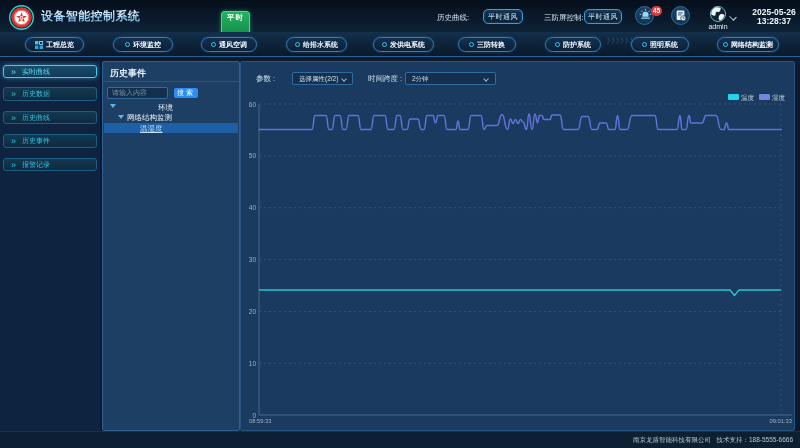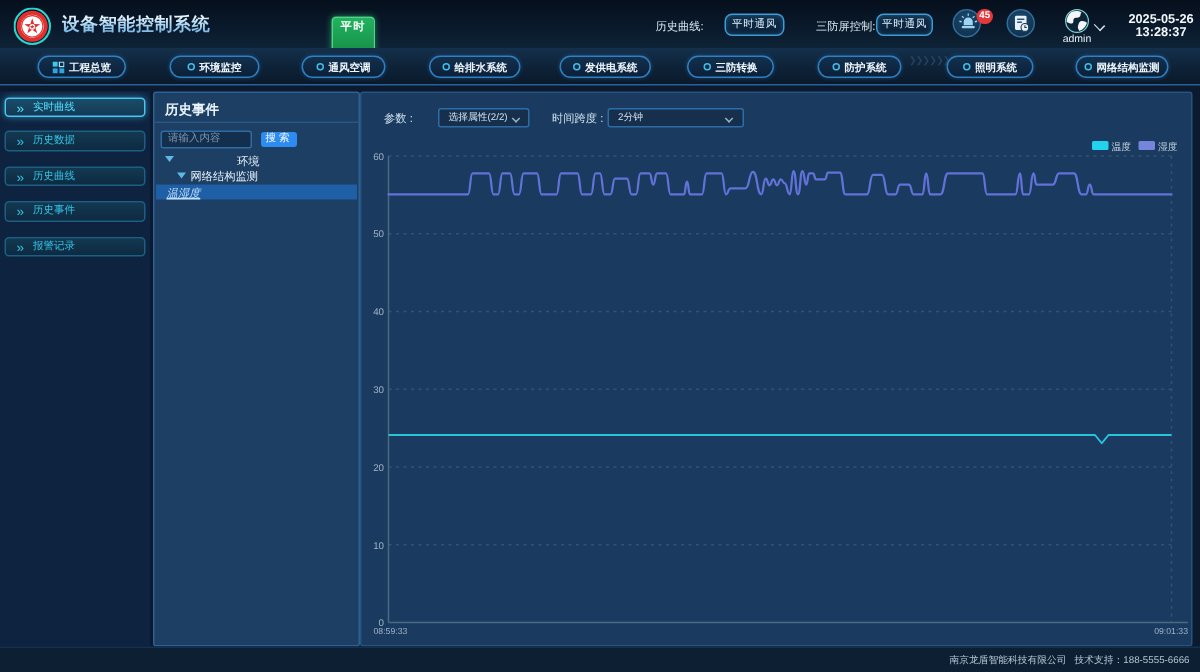--- a/index.html
+++ b/index.html
@@ -37,21 +37,21 @@
 
 
 #mpanel { left:102px; top:61px; width:138px; height:370px; background:#1d3f63; border:1px solid #2e6094; border-radius:2px; }
 #mtitle { left:110px; top:67px; font-size:9px; font-weight:bold; color:#e8f3fc; }
 #mdivider { left:103px; top:81px; width:136px; height:1px; background:#2a5685; }
 #minput { left:107px; top:87px; width:61px; height:11.5px; border:1px solid #2e6da4; background:#132f4d; border-radius:2px; color:#7b94ac; font-size:7px; line-height:10px; padding-left:4px; }
 #mbtn { left:174px; top:87.5px; width:24px; height:10.5px; background:#2d8cf0; border-radius:2px; color:#fff; font-size:7px; text-align:center; line-height:10.5px; letter-spacing:2px; }
 .caret { width:0; height:0; border-left:3px solid transparent; border-right:3px solid transparent; border-top:4px solid #5fb7e8; }
 .tnode { font-size:7.5px; color:#e8f2fb; }
 #selrow { left:104px; top:123px; width:134px; height:9.5px; background:#1e5fa5; }
-#selrow span { position:absolute; left:7px; top:1px; font-size:7.5px; color:#bfe0ff; text-decoration:underline;font-style:italic; }
+#selrow span { position:absolute; left:36px; top:1px; font-size:7.5px; color:#bfe0ff; text-decoration:underline; }
 
 
 #cpanel { left:240px; top:61px; width:555px; height:370px; background:#1a3b5f; border:1px solid #27547f; border-radius:2px; }
 .clabel { top:74px; font-size:7.5px; color:#cfe0ee; }
 .csel { top:72px; height:13px; border:1px solid #2d6da5; background:#152f4d; border-radius:2px; color:#d0e2f0; font-size:6.5px; line-height:11.5px; padding-left:6px; }
 .csel .arr { position:absolute; top:4px; width:4px; height:4px; border-right:1px solid #9db4c8; border-bottom:1px solid #9db4c8; transform:rotate(45deg); }
 .lgsw { top:94px; width:11px; height:6px; border-radius:1px; }
 .lgtx { top:94px; font-size:6.5px; color:#c6d5e2; }
 
 

